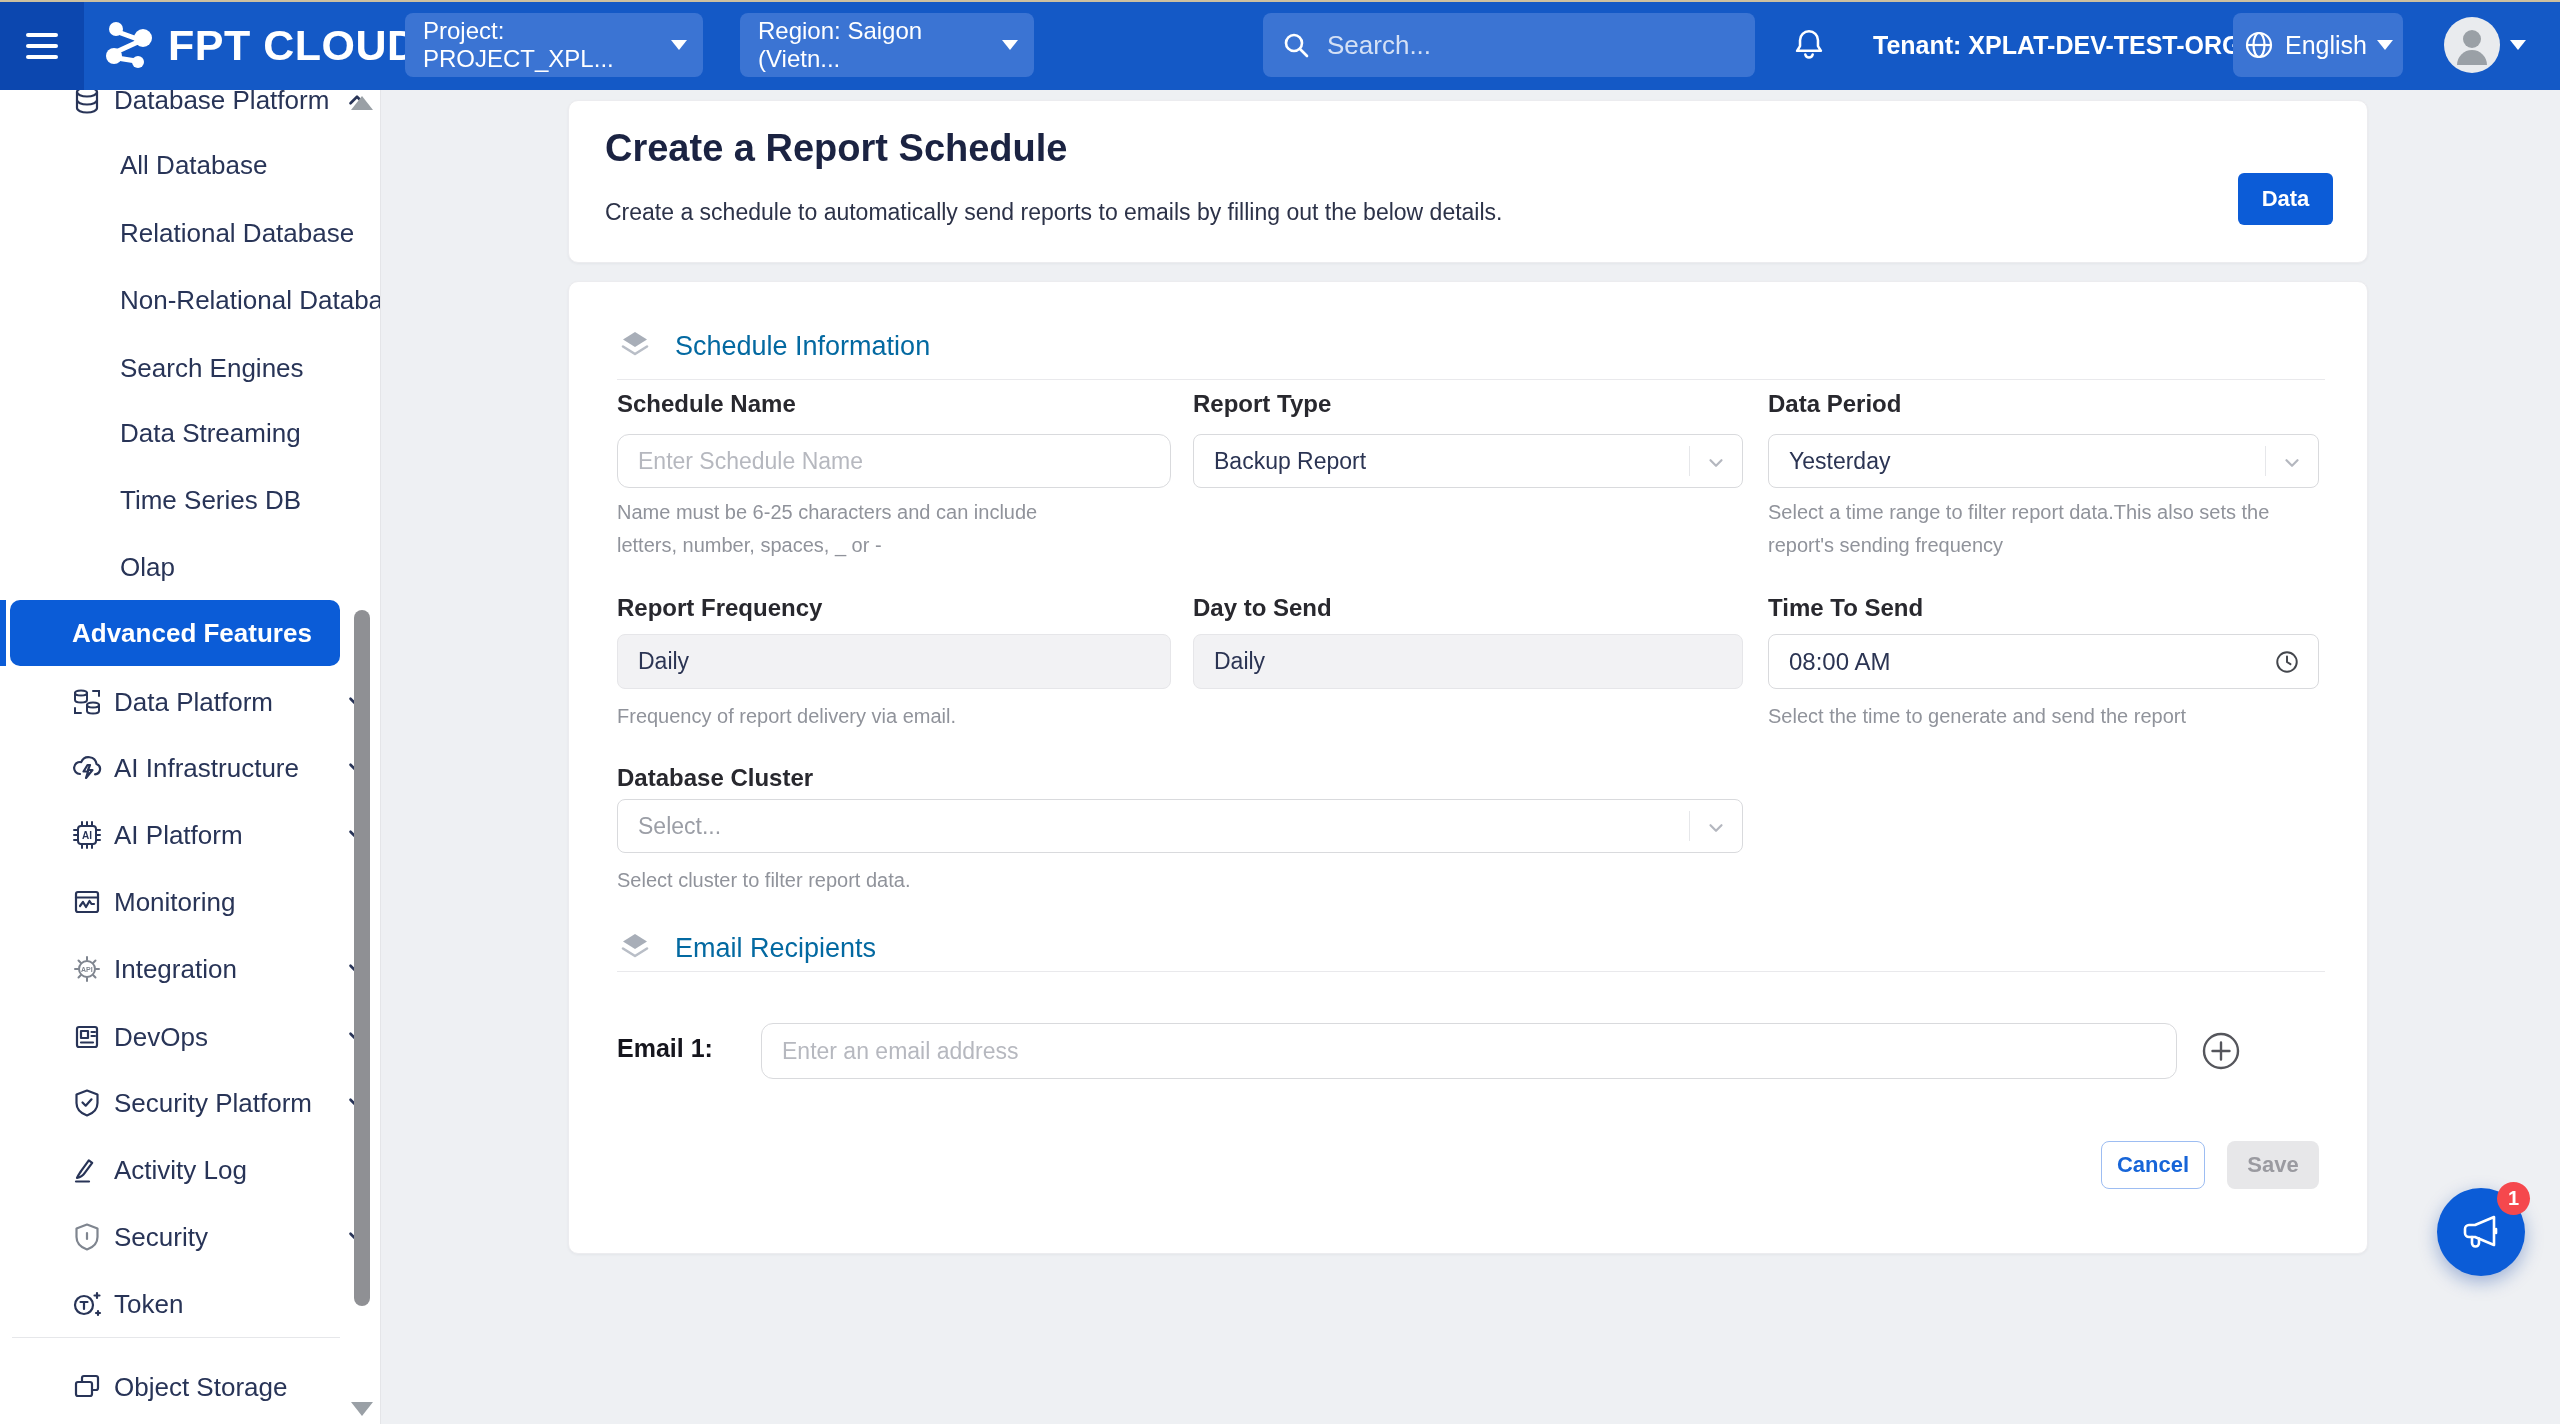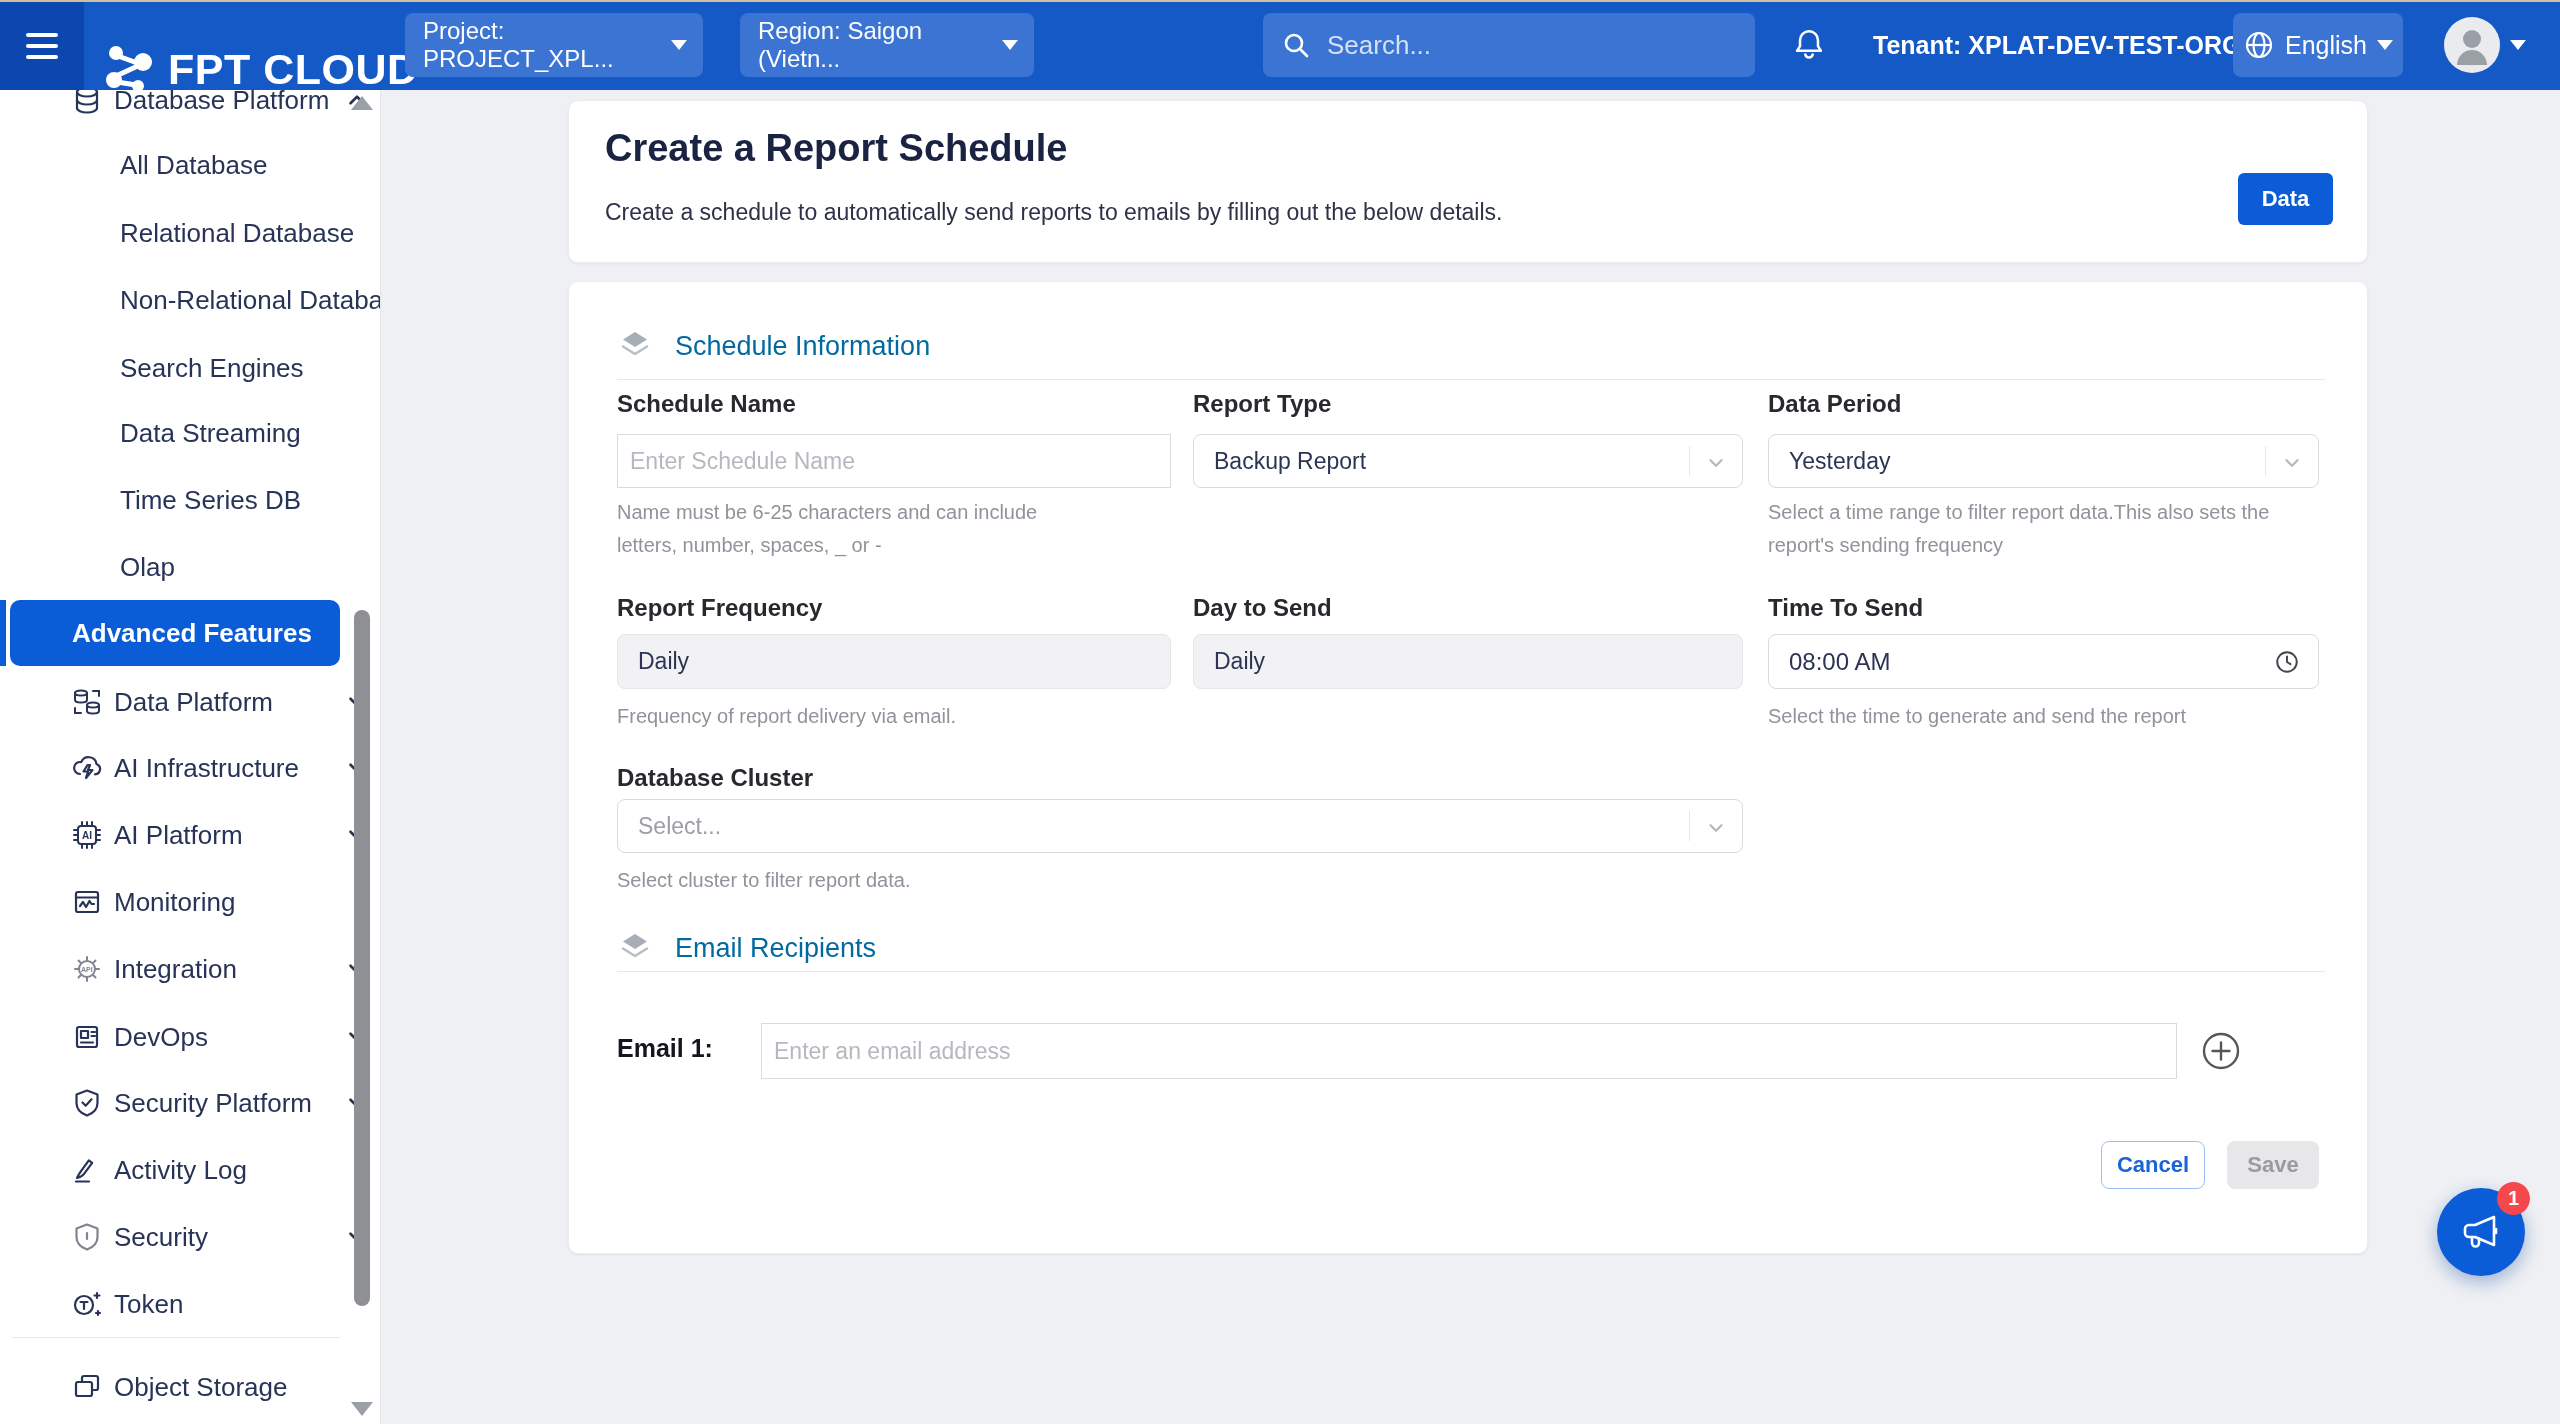--- a/index.html
+++ b/index.html
@@ -9,21 +9,21 @@
     background:#eef0f3;
   }
   svg{display:block}
   
   .topbar{position:absolute;left:0;top:0;width:2560px;height:90px;background:#1459C6;z-index:20;}
   .win-edge{position:absolute;left:0;top:0;width:100%;height:2px;background:#cdc0a0;}
   .hamburger-btn{position:absolute;left:0;top:2px;width:84px;height:88px;background:#0C47AF;
     display:flex;align-items:center;justify-content:center;cursor:pointer;}
   .hamburger-icon{display:flex;flex-direction:column;gap:7px;}
   .hamburger-icon span{width:32px;height:4px;background:#fff;border-radius:2px;}
-  .logo{position:absolute;left:100px;top:0;height:90px;display:flex;align-items:center;gap:10px;margin-top:24px;}
+  .logo{position:absolute;left:100px;top:0;height:90px;display:flex;align-items:center;gap:10px;}
   .logo-text{color:#fff;font-size:43px;font-weight:800;letter-spacing:.5px;white-space:nowrap;}
   .tb-btn{position:absolute;top:13px;height:64px;background:#3B74D3;border-radius:8px;
     display:flex;align-items:center;color:#fff;font-size:24px;box-sizing:border-box;cursor:pointer;}
   .tb-project{left:405px;width:298px;padding:0 16px 0 18px;justify-content:space-between;}
   .tb-region{left:740px;width:294px;padding:0 16px 0 18px;justify-content:space-between;}
   .tb-search{left:1263px;width:492px;padding:0 18px;gap:14px;cursor:text;}
   .tb-search-input{background:transparent;border:none;outline:none;color:#fff;font-size:26px;width:380px;
     font-family:inherit;}
   .tb-search-input::placeholder{color:rgba(255,255,255,.78);}
   .caret{width:0;height:0;border-left:8px solid transparent;border-right:8px solid transparent;border-top:10px solid #fff;}
@@ -57,22 +57,22 @@
   .header-card{left:188px;top:10px;width:1800px;height:163px;}
   .page-title{position:absolute;left:36px;top:26px;font-size:38px;font-weight:700;color:#1b2342;}
   .page-subtitle{position:absolute;left:36px;top:98px;font-size:23px;color:#2c3248;}
   .back-btn{position:absolute;right:34px;top:72px;width:95px;height:52px;background:#0C5CD7;color:#fff;
     font-size:22px;font-weight:600;border:none;border-radius:6px;cursor:pointer;font-family:inherit;}
   .form-card{left:188px;top:191px;width:1800px;height:973px;}
   .section-head{position:absolute;left:48px;display:flex;align-items:center;gap:22px;}
   .section-title{font-size:27px;color:#0369a1;}
   .hr{position:absolute;left:48px;width:1708px;height:1px;background:#e9e9ec;}
   .f-label{position:absolute;font-size:24px;font-weight:600;color:#28282e;white-space:nowrap;}
-  .inp{position:absolute;height:54px;border:1px solid #d9dadd;border-radius:0;background:#fff;
-    font-size:23px;color:#2b3453;padding:0 12px;box-sizing:border-box;font-family:inherit;outline:none;}
+  .inp{position:absolute;height:54px;border:1px solid #d9dadd;border-radius:12px;background:#fff;
+    font-size:23px;color:#2b3453;padding:0 20px;box-sizing:border-box;font-family:inherit;outline:none;}
   .inp::placeholder{color:#b6b8bf;}
   .fake-select{position:absolute;height:54px;border:1px solid #d9dadd;border-radius:8px;background:#fff;
     box-sizing:border-box;display:flex;align-items:center;padding:0 60px 0 20px;font-size:23px;color:#2b3453;cursor:pointer;}
   .fake-select .ph{color:#9b9ea6;}
   .sel-div{position:absolute;right:52px;top:11px;bottom:11px;width:1px;background:#e6e7ea;}
   .sel-chev{position:absolute;right:15px;top:17px;}
   .disabled-inp{position:absolute;height:55px;border:1px solid #e6e6e9;border-radius:8px;background:#f2f2f4;
     box-sizing:border-box;display:flex;align-items:center;padding:0 20px;font-size:23px;color:#2b3453;}
   .time-inp{position:absolute;height:55px;border:1px solid #d9dadd;border-radius:8px;background:#fff;
     box-sizing:border-box;display:flex;align-items:center;padding:8px 20px;font-size:24px;color:#2b3453;cursor:pointer;}

